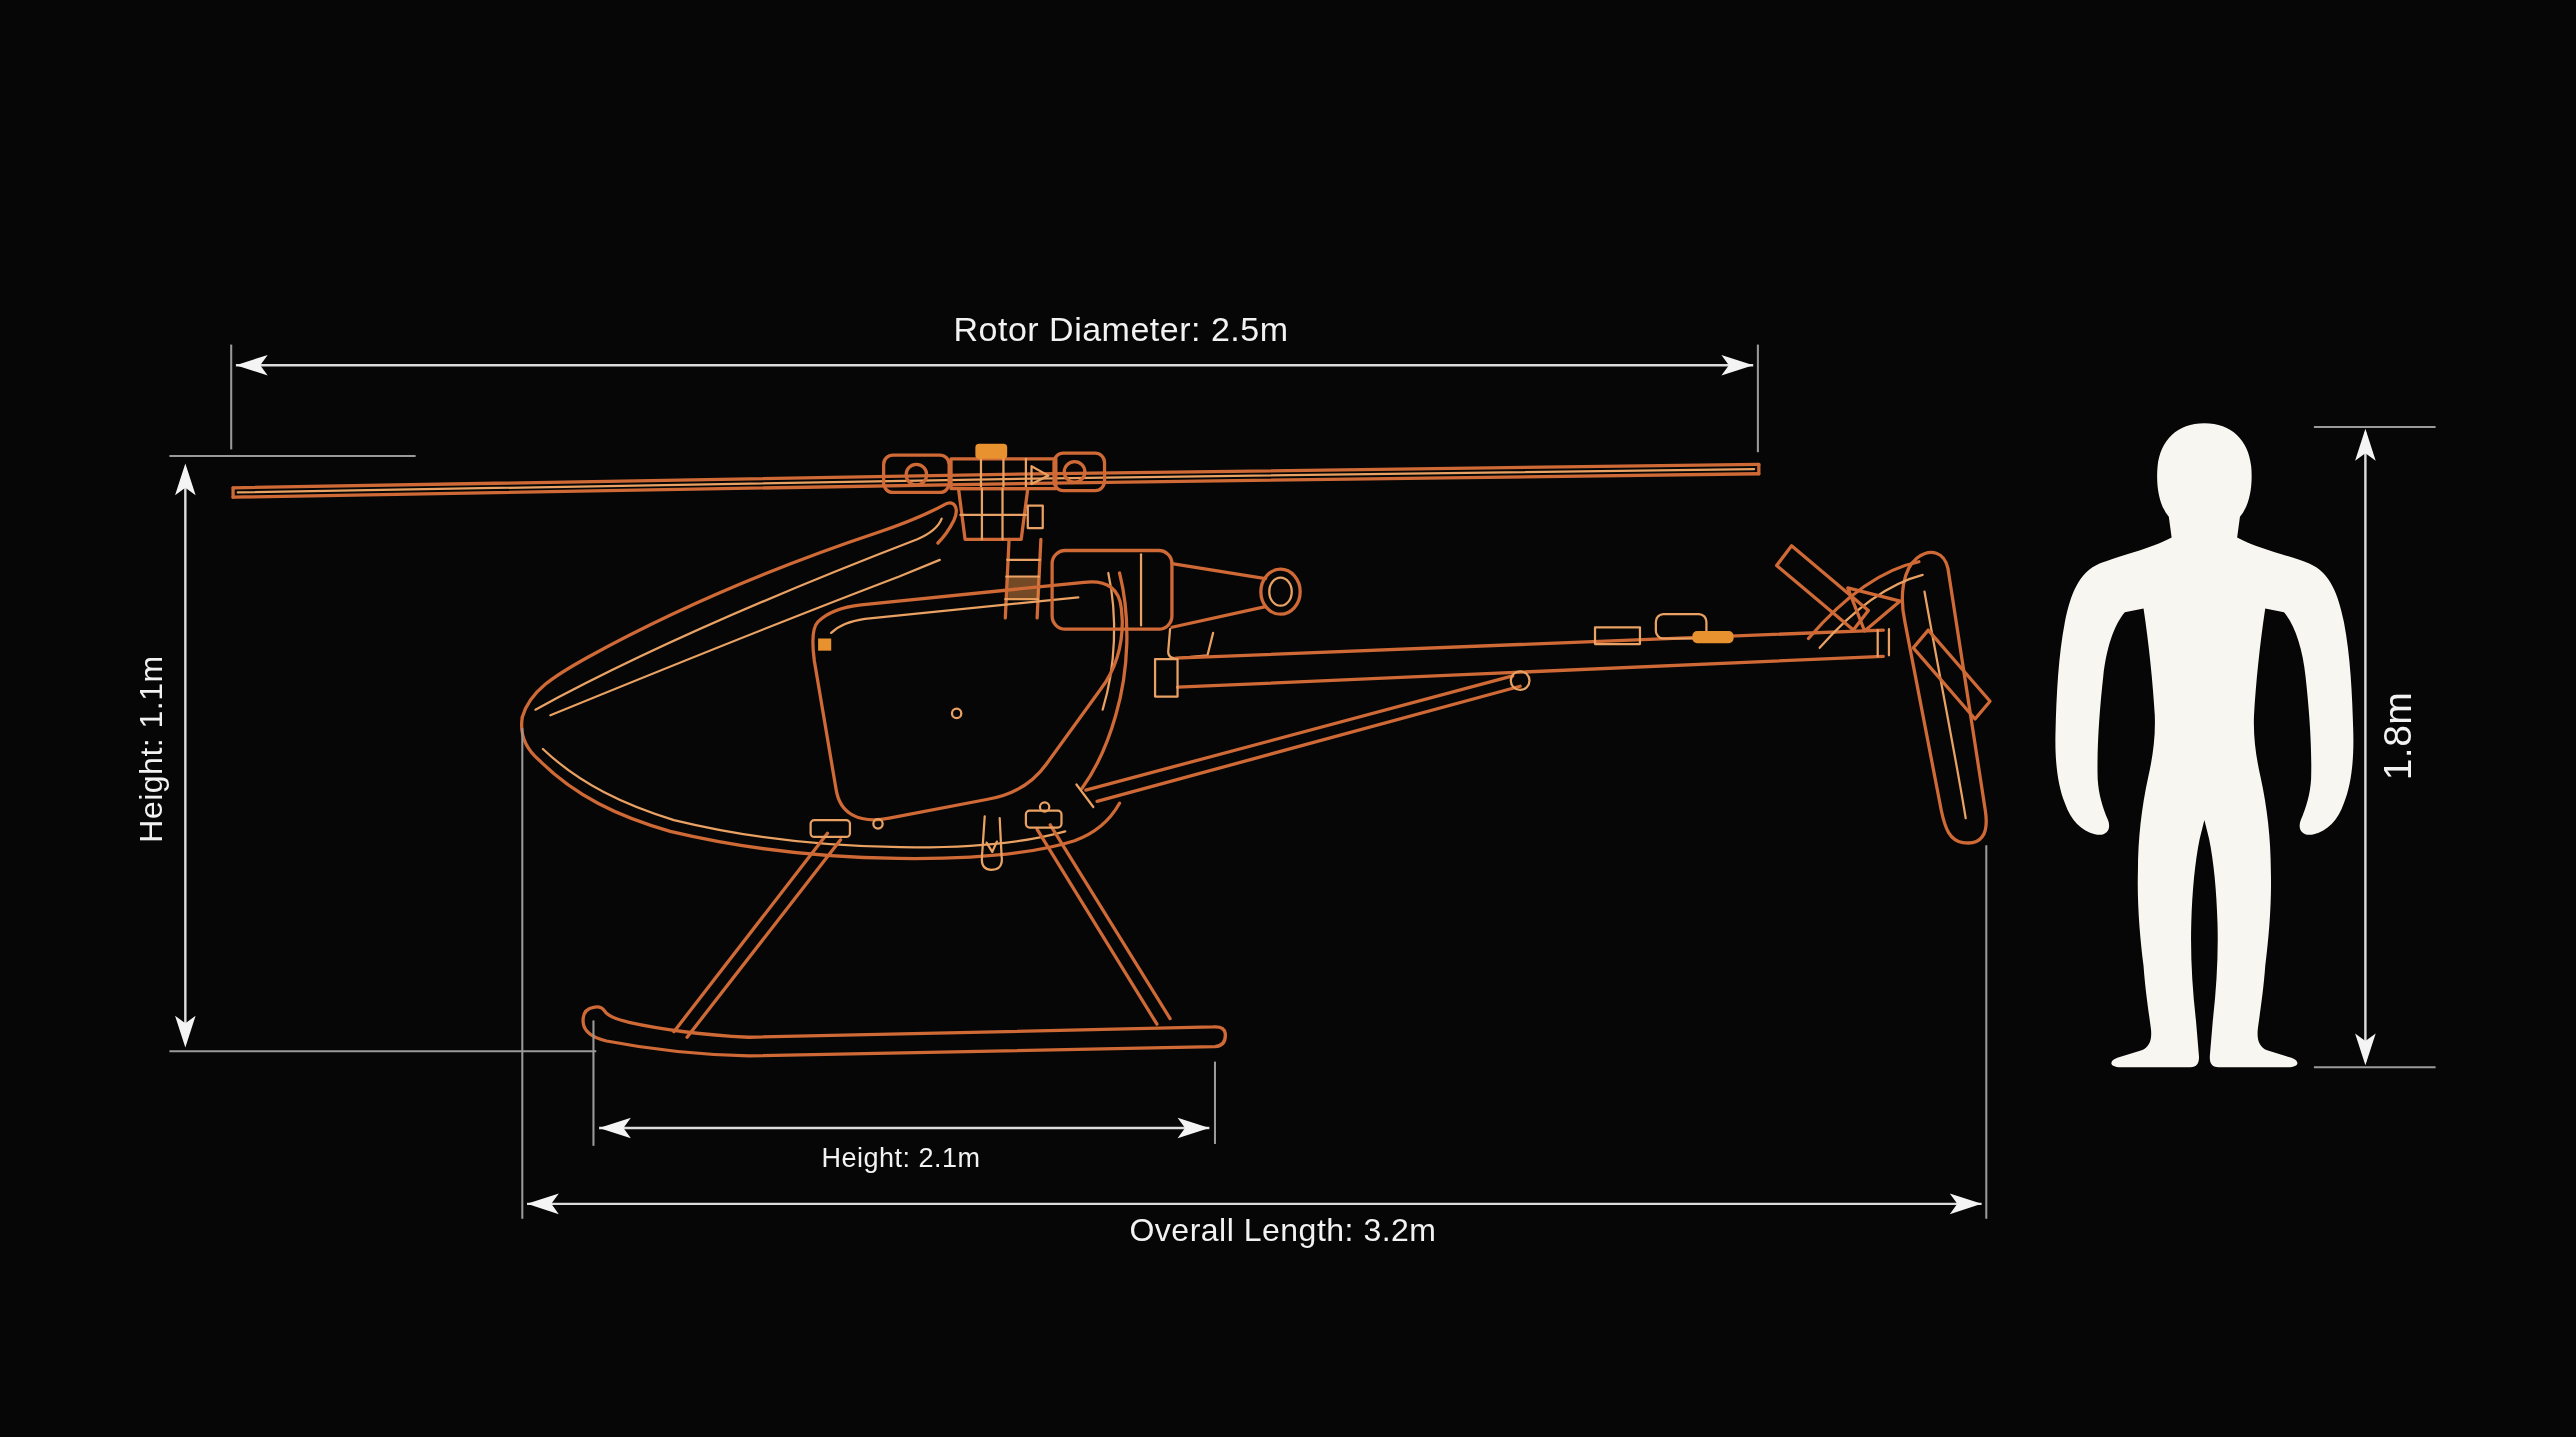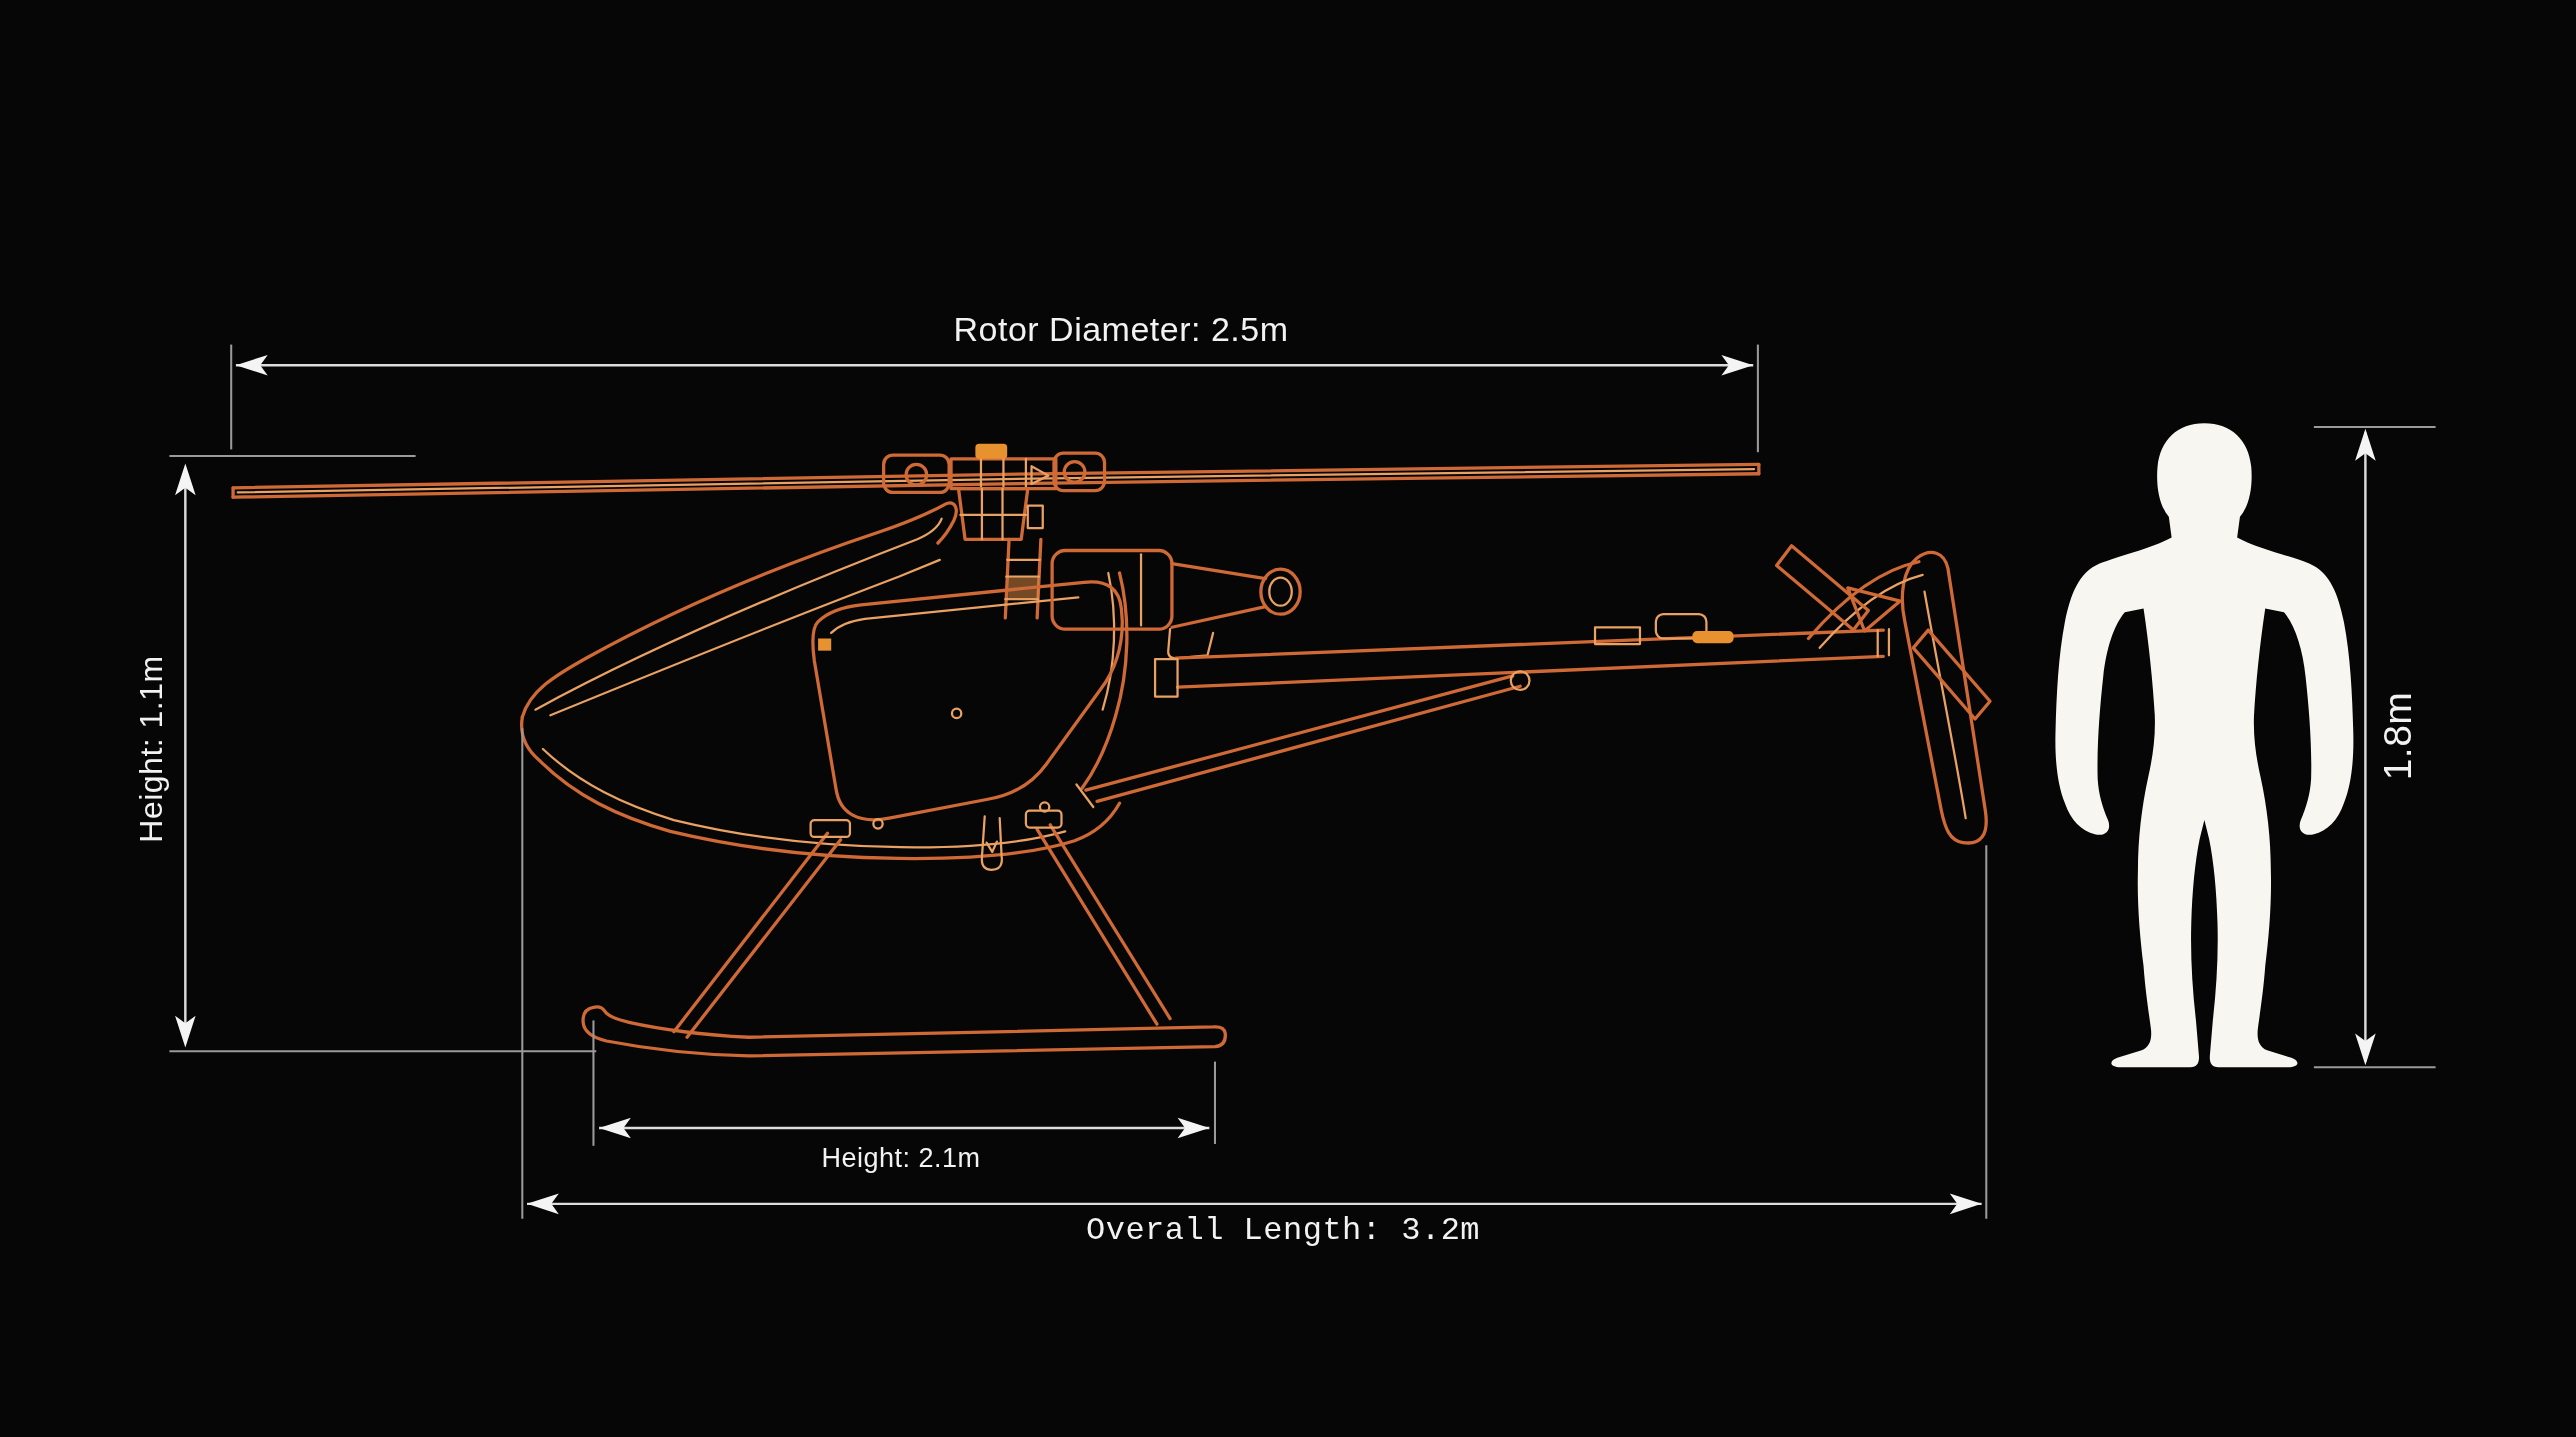--- a/index.html
+++ b/index.html
@@ -227,17 +227,17 @@
         <path class="dim" d="M 2527,462 V 1134"></path>
         <polygon class="dimarrow" points="2527,458 2516,492 2527,484 2538,492"></polygon>
         <polygon class="dimarrow" points="2527,1138 2516,1104 2527,1112 2538,1104"></polygon>
       </g>
     </g>
   </svg>
 
   <div class="dim-label fs-top" style="left:1121px; top:329px;">Rotor Diameter: 2.5m</div>
   <div class="dim-label rot fs-side" style="left:151px;  top:749px;">Height: 1.1m</div>
   <div class="dim-label fs-skid" style="left:901px;  top:1158px;">Height: 2.1m</div>
-  <div class="dim-label fs-overall" style="left:1283px; top:1230px;font-family:Liberation Mono, monospace;">Overall Length: 3.2m</div>
+  <div class="dim-label fs-overall" style="left:1283px; top:1230px;">Overall Length: 3.2m</div>
   <div class="dim-label rot fs-human" style="left:2398px; top:736px;">1.8m</div>
 
 </div>
 
 
 </body></html>

